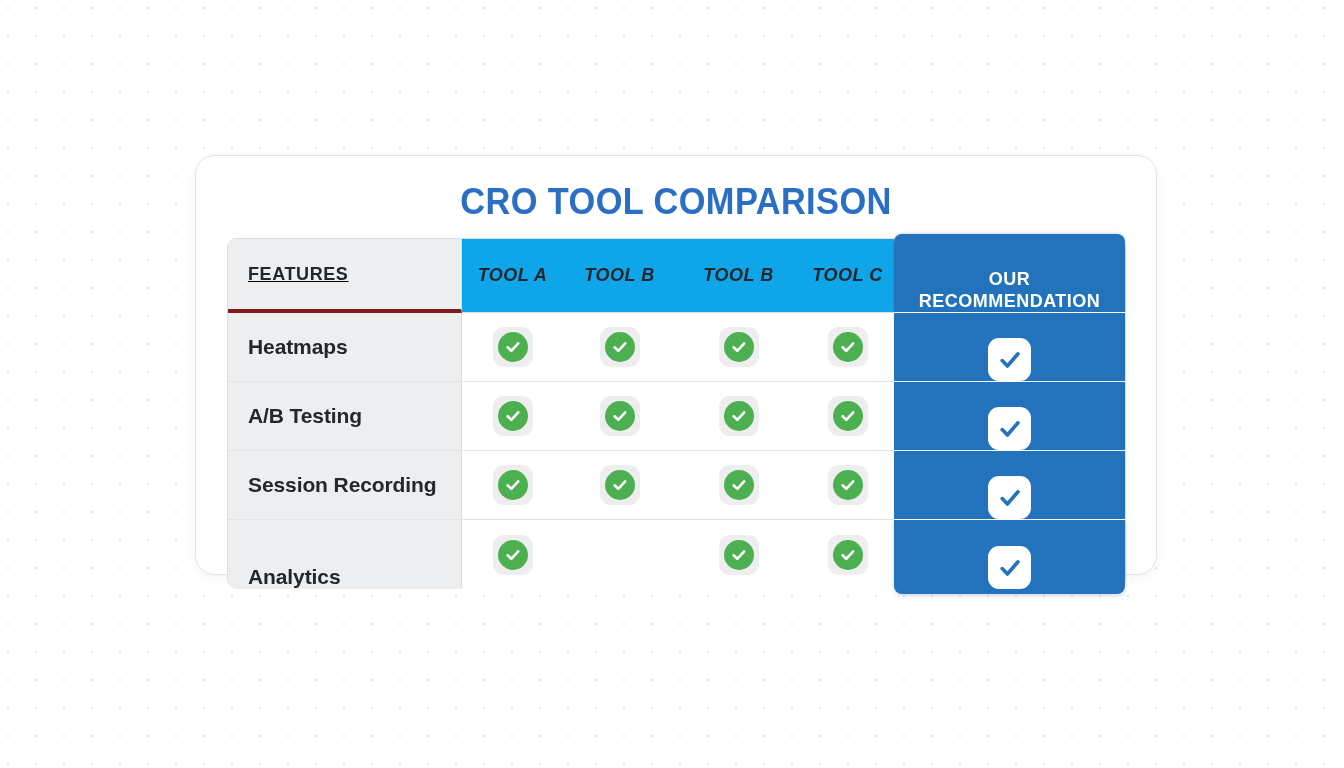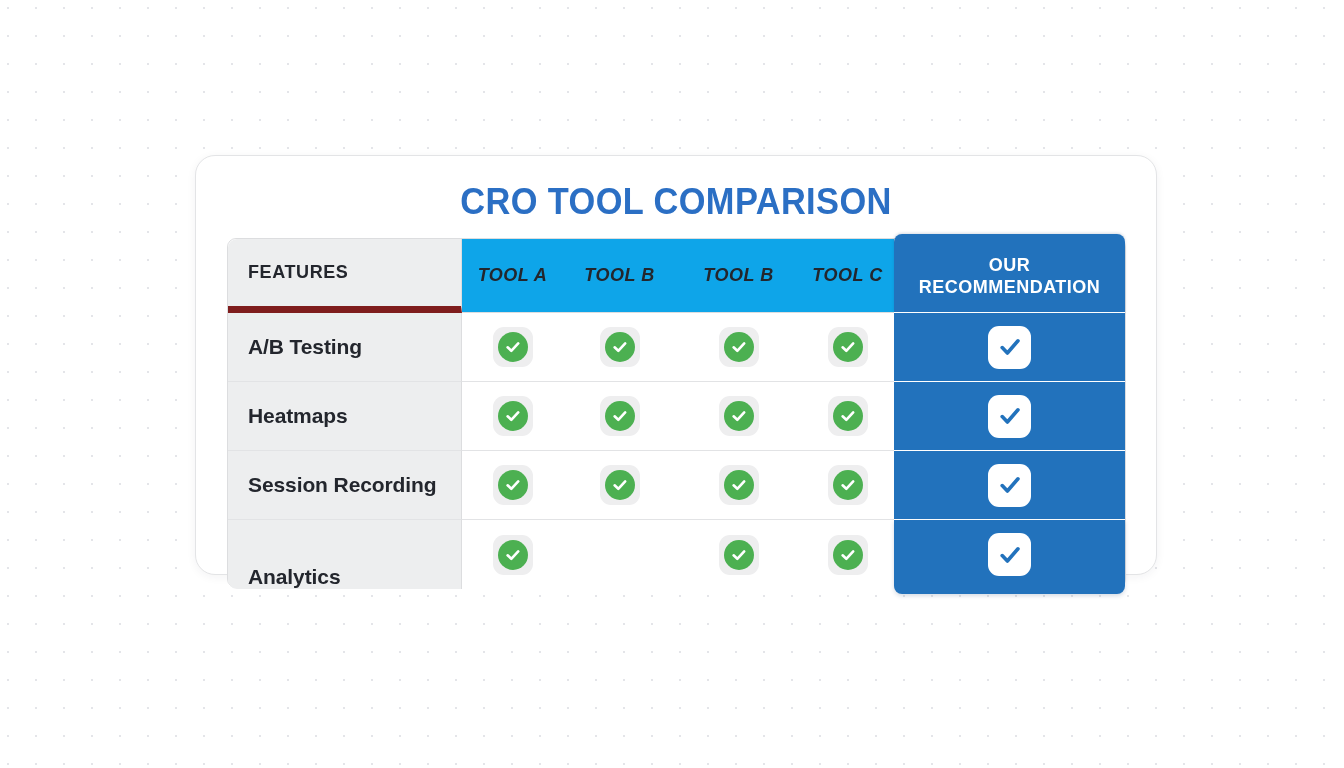--- a/index.html
+++ b/index.html
@@ -79,21 +79,22 @@
     align-items: center;
     padding-left: 20px;
     background: #edeeef;
     border-right: 1px solid #dcdddf;
     border-bottom: 1px solid #e2e3e5;
     position: relative;
     z-index: 2;
   }
   .row.header .cell-feature {
     border-top-left-radius: 9px;
-    border-bottom: 7px solid #7f1d1d;
+    border-bottom: 4px solid #7f1d1d;
+    text-decoration: underline;
   }
   .row.body:last-child .cell-feature {
     border-bottom: none;
     border-bottom-left-radius: 9px;
     align-items: flex-end;
   }
 
   .feature-head-text {
     font-size: 18px;
     font-weight: bold;
@@ -141,21 +142,21 @@
     letter-spacing: 0.5px;
     color: #23262d;
     font-family: "Liberation Sans Narrow", "Liberation Sans", sans-serif;
     white-space: nowrap;
   }
 
   
   .cell-rec {
     flex: 1 1 auto;
     display: flex;
-    align-items: center;
+    align-items: flex-end;
     justify-content: center;
     background: #2272bc;
     position: relative;
     z-index: 3;
     border-bottom: 1px solid #ffffff;
   }
   .row.header .cell-rec {
     border-top-left-radius: 8px;
     border-top-right-radius: 8px;
     margin-top: -5px;
@@ -247,21 +248,21 @@
       <div class="cell-rec">
         <div class="rec-head-text">
           <span>OUR</span><br>
           <span>RECOMMENDATION</span>
         </div>
       </div>
     </div>
 
     <div class="row body">
       <div class="cell-feature">
-        <span class="feature-text">A/B Testing</span>
+        <span class="feature-text">Heatmaps</span>
       </div>
       <div class="tools">
         <div class="cell-tool c1">
           <div class="check-green">
             <div class="disc">
               <svg width="18" height="18" viewBox="0 0 18 18">
                   <path d="M3.6 9.3 L7.3 12.8 L14.2 5.4" fill="none" stroke="#ffffff" stroke-width="2.6" stroke-linecap="round" stroke-linejoin="round"></path>
                 </svg>
             </div>
           </div>
@@ -298,21 +299,21 @@
         <div class="check-blue">
           <svg width="28" height="28" viewBox="0 0 28 28">
               <path d="M6.2 14.6 L11.4 20.0 L22.0 7.8" fill="none" stroke="#2272bc" stroke-width="3.6" stroke-linecap="round" stroke-linejoin="round"></path>
             </svg>
         </div>
       </div>
     </div>
 
     <div class="row body">
       <div class="cell-feature">
-        <span class="feature-text">Heatmaps</span>
+        <span class="feature-text">A/B Testing</span>
       </div>
       <div class="tools">
         <div class="cell-tool c1">
           <div class="check-green">
             <div class="disc">
               <svg width="18" height="18" viewBox="0 0 18 18">
                   <path d="M3.6 9.3 L7.3 12.8 L14.2 5.4" fill="none" stroke="#ffffff" stroke-width="2.6" stroke-linecap="round" stroke-linejoin="round"></path>
                 </svg>
             </div>
           </div>

